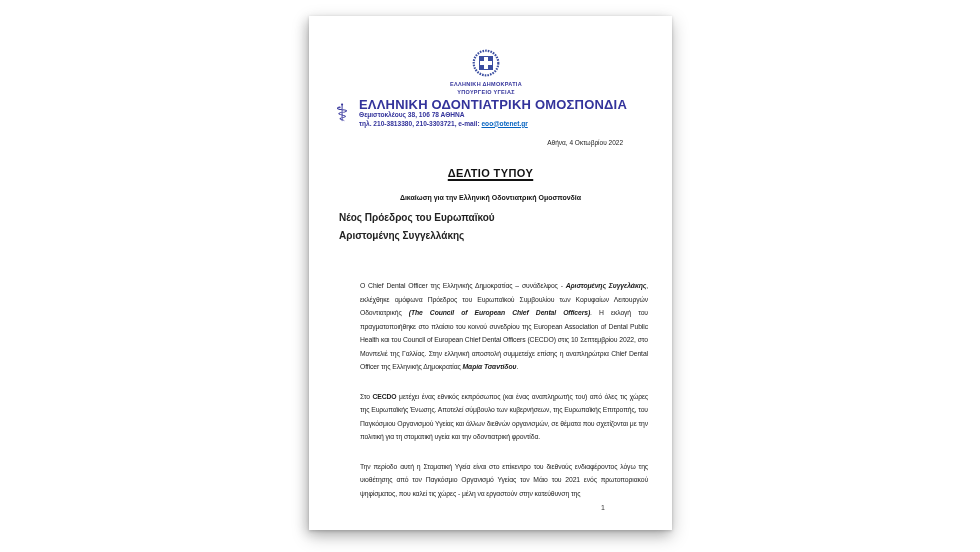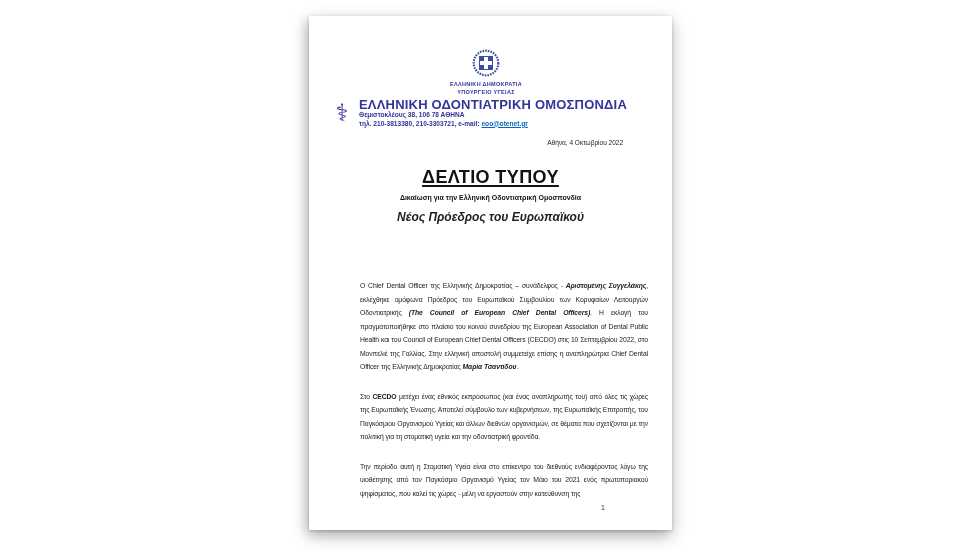--- a/index.html
+++ b/index.html
@@ -50,37 +50,36 @@
     text-decoration: underline;
     cursor: pointer;
   }
   .dateline {
     position: absolute; top: 123px; right: 49px;
     font-size: 6.5px; color: #1a1a1a;
   }
   .pr-title {
     position: absolute; top: 151px; left: 0; right: 0;
     text-align: center;
-    font-size: 18px; font-weight: bold; letter-spacing: .4px;
+    font-size: 11px; font-weight: bold; letter-spacing: .4px;
     text-decoration: underline;
     text-underline-offset: 2px;
     text-decoration-thickness: 1.5px;
     color: #111;
   }
   .subtitle {
     position: absolute; top: 178px; left: 0; right: 0;
     text-align: center;
     font-size: 7px; font-weight: bold; color: #111;
   }
   .headline {
     position: absolute; top: 193px; left: 30px; right: 30px;
-    text-align: center;
-    font-size: 12px; font-weight: bold; line-height: 17.5px;
+    text-align: left;
+    font-size: 10px; font-weight: bold; line-height: 17.5px;
     color: #222;
-    font-style: italic;
   }
   .body-text {
     position: absolute; top: 263px; left: 51px; width: 288px;
   }
   .body-text p {
     font-size: 6.8px; line-height: 13.5px; letter-spacing: -.1px;
     text-align: justify; color: #1a1a1a;
     margin-bottom: 16px;
   }
   .bi { font-weight: bold; font-style: italic; }
@@ -118,20 +117,21 @@
   </div>
 
   <div class="dateline">Αθήνα, 4 Οκτωβρίου 2022</div>
 
   <div class="pr-title">ΔΕΛΤΙΟ ΤΥΠΟΥ</div>
 
   <div class="subtitle">Δικαίωση για την Ελληνική Οδοντιατρική Ομοσπονδία</div>
 
   <div class="headline">
     <div>Νέος Πρόεδρος του Ευρωπαϊκού</div>
+    <div>Αριστομένης Συγγελλάκης</div>
   </div>
 
   <div class="body-text">
     <p><span>Ο Chief Dental Officer της Ελληνικής Δημοκρατίας – συνάδελφος - </span><span class="bi">Αριστομένης Συγγελάκης</span><span>, εκλέχθηκε ομόφωνα Πρόεδρος του Ευρωπαϊκού Συμβουλίου των Κορυφαίων Λειτουργών Οδοντιατρικής </span><span class="bi">(The Council of European Chief Dental Officers)</span><span>. Η εκλογή του πραγματοποιήθηκε στο πλαίσιο του κοινού συνεδρίου της European Association of Dental Public Health και του Council of European Chief Dental Officers (CECDO) στις 10 Σεπτεμβρίου 2022, στο Μονπελιέ της Γαλλίας. Στην ελληνική αποστολή συμμετείχε επίσης η αναπληρώτρια Chief Dental Officer της Ελληνικής Δημοκρατίας </span><span class="bi">Μαρία Τσαντίδου</span><span>.</span></p>
     <p><span>Στο </span><span class="b">CECDO</span><span> μετέχει ένας εθνικός εκπρόσωπος (και ένας αναπληρωτής του) από όλες τις χώρες της Ευρωπαϊκής Ένωσης. Αποτελεί σύμβουλο των κυβερνήσεων, της Ευρωπαϊκής Επιτροπής, του Παγκόσμιου Οργανισμού Υγείας και άλλων διεθνών οργανισμών, σε θέματα που σχετίζονται με την πολιτική για τη στοματική υγεία και την οδοντιατρική φροντίδα.</span></p>
     <p><span>Την περίοδο αυτή η Στοματική Υγεία είναι στο επίκεντρο του διεθνούς ενδιαφέροντος λόγω της υιοθέτησης από τον Παγκόσμιο Οργανισμό Υγείας τον Μάιο του 2021 ενός πρωτοποριακού ψηφίσματος, που καλεί τις χώρες - μέλη να εργαστούν στην κατεύθυνση της</span></p>
   </div>
 
   <div class="page-number">1</div>
 

